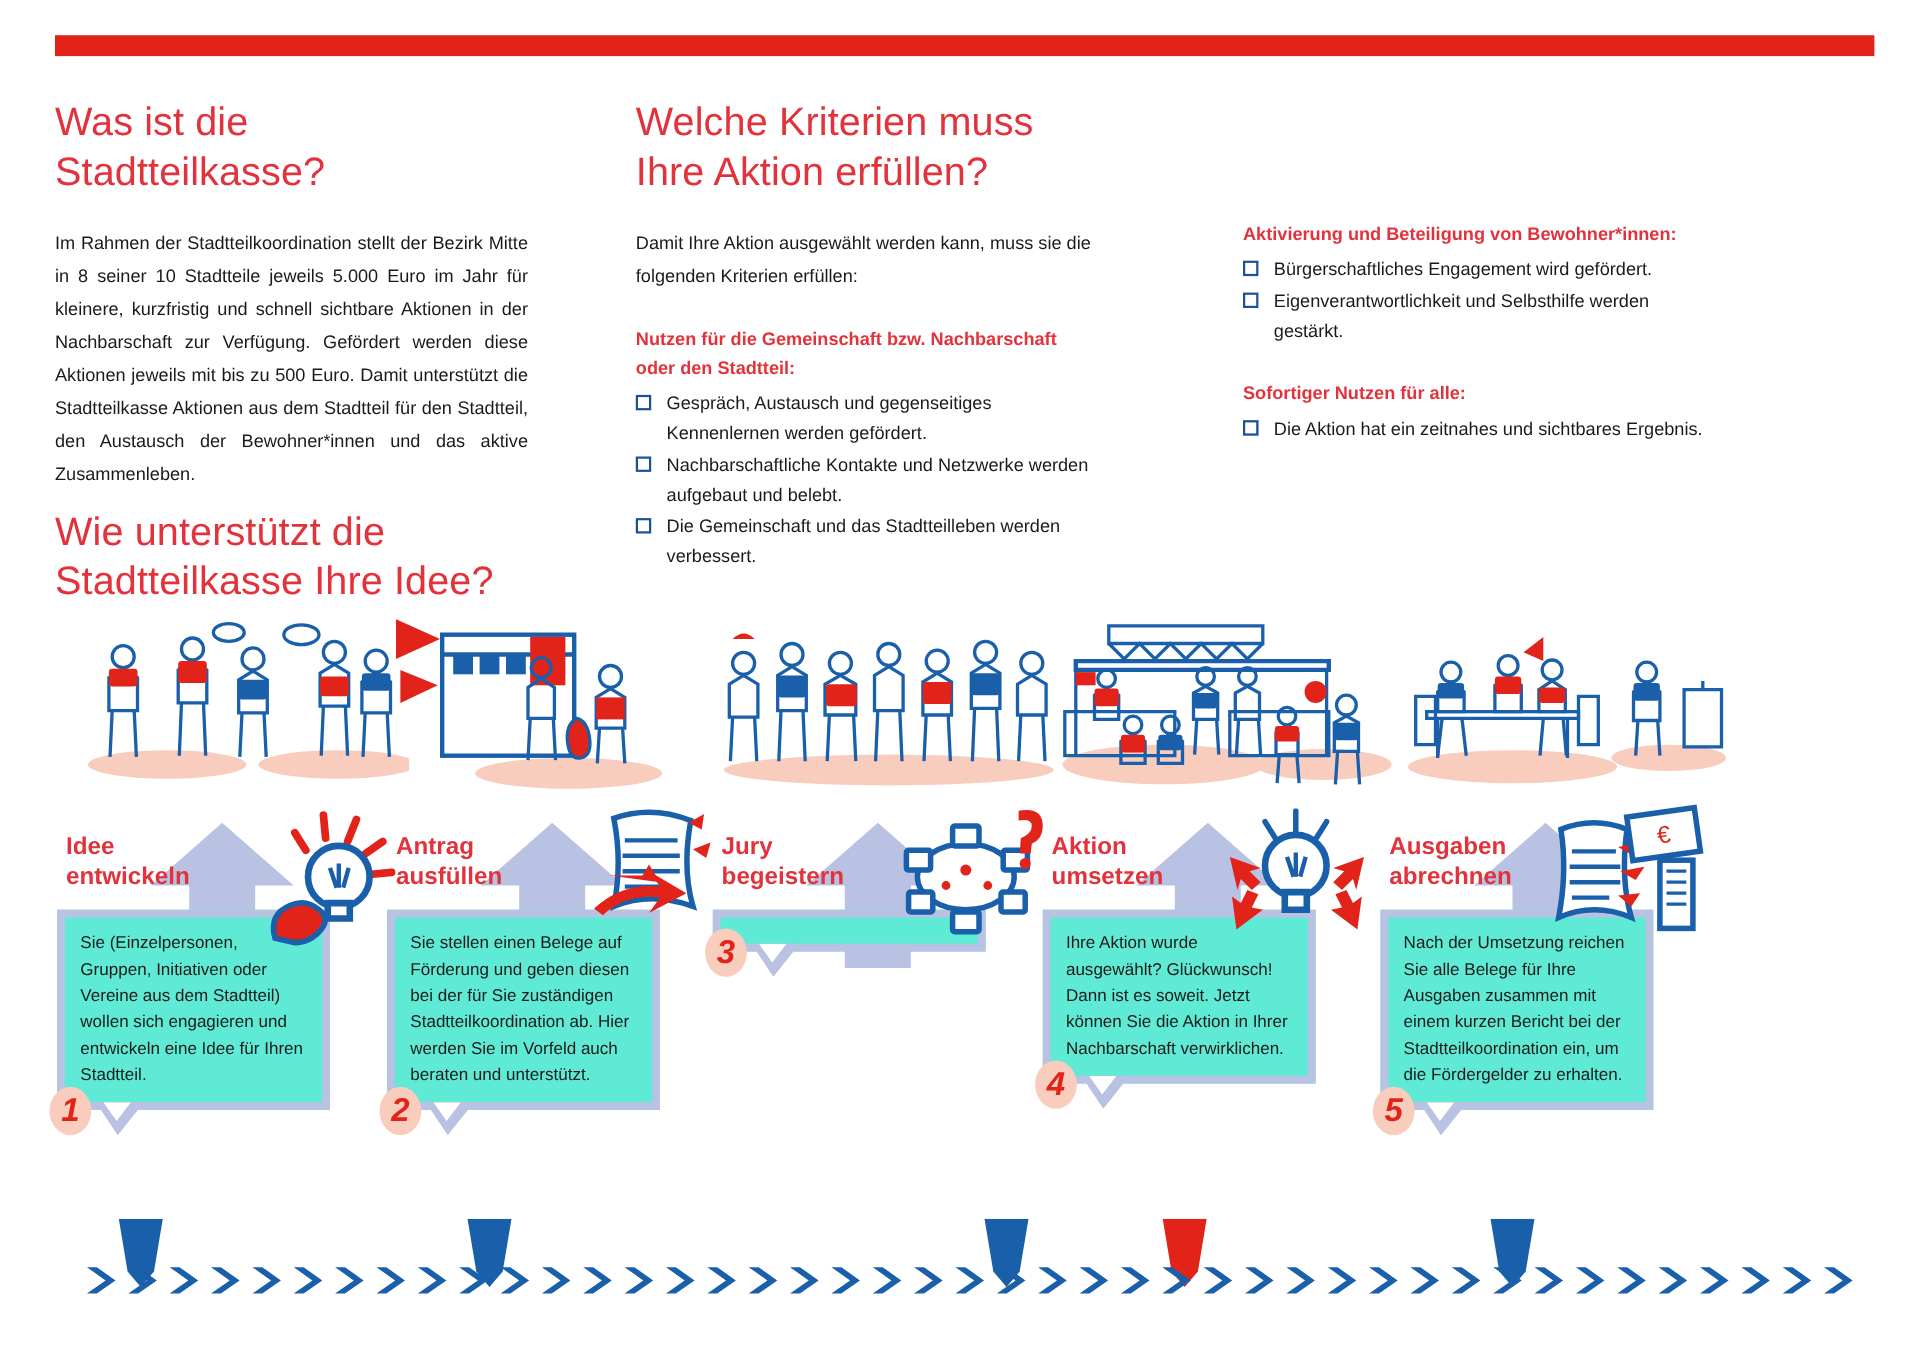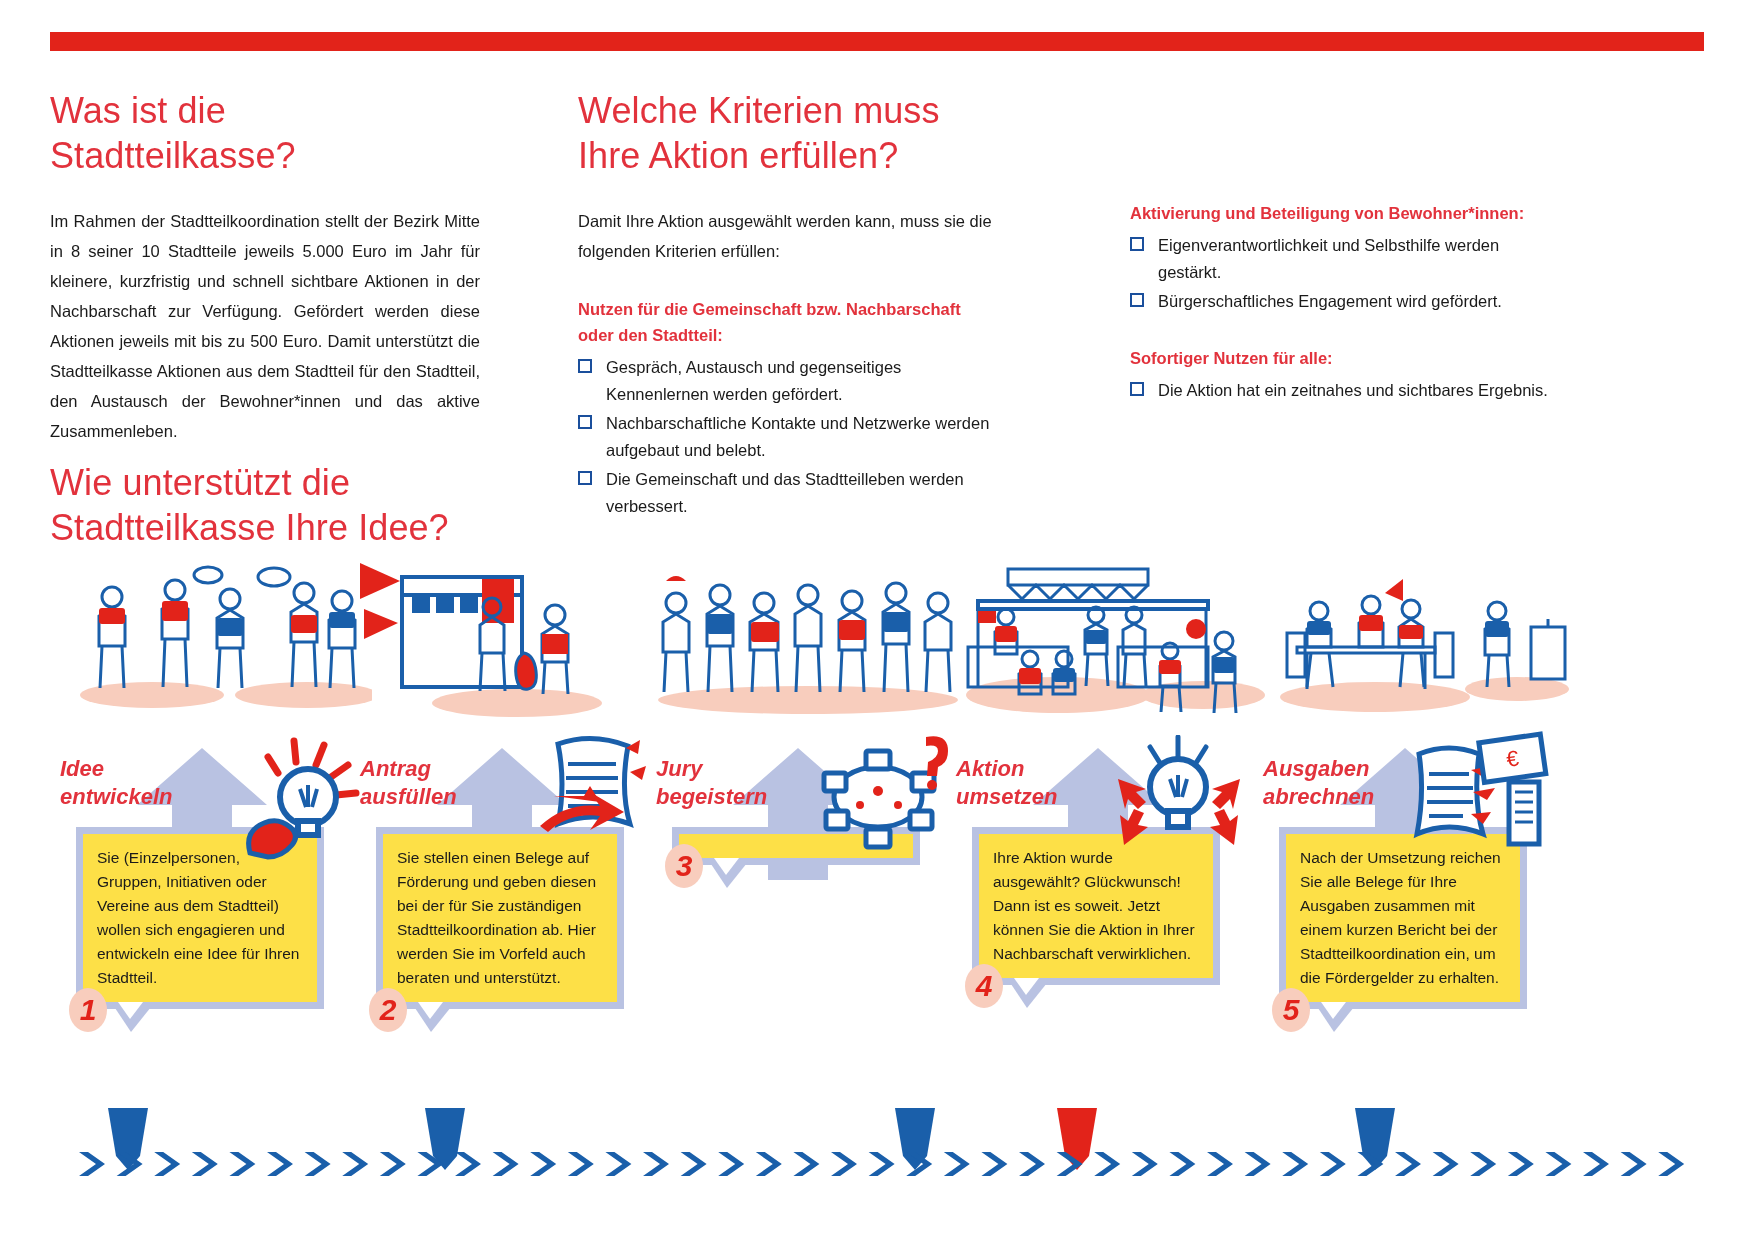--- a/index.html
+++ b/index.html
@@ -85,32 +85,31 @@
   .scene{position:absolute;left:0;top:0;width:330px;height:180px;}
   .scene svg{display:block;}
 
   
   .uparrow{position:absolute;left:0;top:175px;width:330px;height:150px;}
 
   
   .step-title{
     position:absolute;left:18px;top:200px;
     color:#e2323c;font-weight:bold;font-size:22px;line-height:28px;
-    white-space:pre-line;z-index:6;font-style:italic;
+    white-space:pre-line;z-index:6;
   }
 
   
   .bubble{
     position:absolute;left:10px;top:272px;width:248px;
     border:7px solid #b9c2e2;
-    background:#fde047;
+    background:#5eead4;
     box-sizing:border-box;
     padding:12px 10px 12px 14px;
     z-index:5;
-    margin-left:24px;
   }
   .bubble p{
     margin:0;font-size:15.5px;line-height:24px;color:#1a1a1a;white-space:pre-line;
   }
   .bubble .tail{
     position:absolute;left:28px;bottom:-30px;width:44px;height:30px;
   }
   
   .num{
     position:absolute;left:-14px;bottom:-30px;
@@ -158,22 +157,22 @@
         <li><span class="box"></span><span>Nachbarschaftliche Kontakte und Netzwerke werden aufgebaut und belebt.</span></li>
         <li><span class="box"></span><span>Die Gemeinschaft und das Stadtteilleben werden verbessert.</span></li>
       </ul>
     </div>
   </div>
 
   <div id="col3">
     <div class="crit-block">
       <div class="sub-red">Aktivierung und Beteiligung von Bewohner*innen:</div>
       <ul class="cbx">
+        <li><span class="box"></span><span>Bürgerschaftliches Engagement wird gefördert.</span></li>
         <li><span class="box"></span><span>Eigenverantwortlichkeit und Selbsthilfe werden gestärkt.</span></li>
-        <li><span class="box"></span><span>Bürgerschaftliches Engagement wird gefördert.</span></li>
       </ul>
     </div>
     <div class="crit-block">
       <div class="sub-red">Sofortiger Nutzen für alle:</div>
       <ul class="cbx">
         <li><span class="box"></span></li>
         <li><span class="box"></span><span>Die Aktion hat ein zeitnahes und sichtbares Ergebnis.</span></li>
       </ul>
     </div>
   </div>

